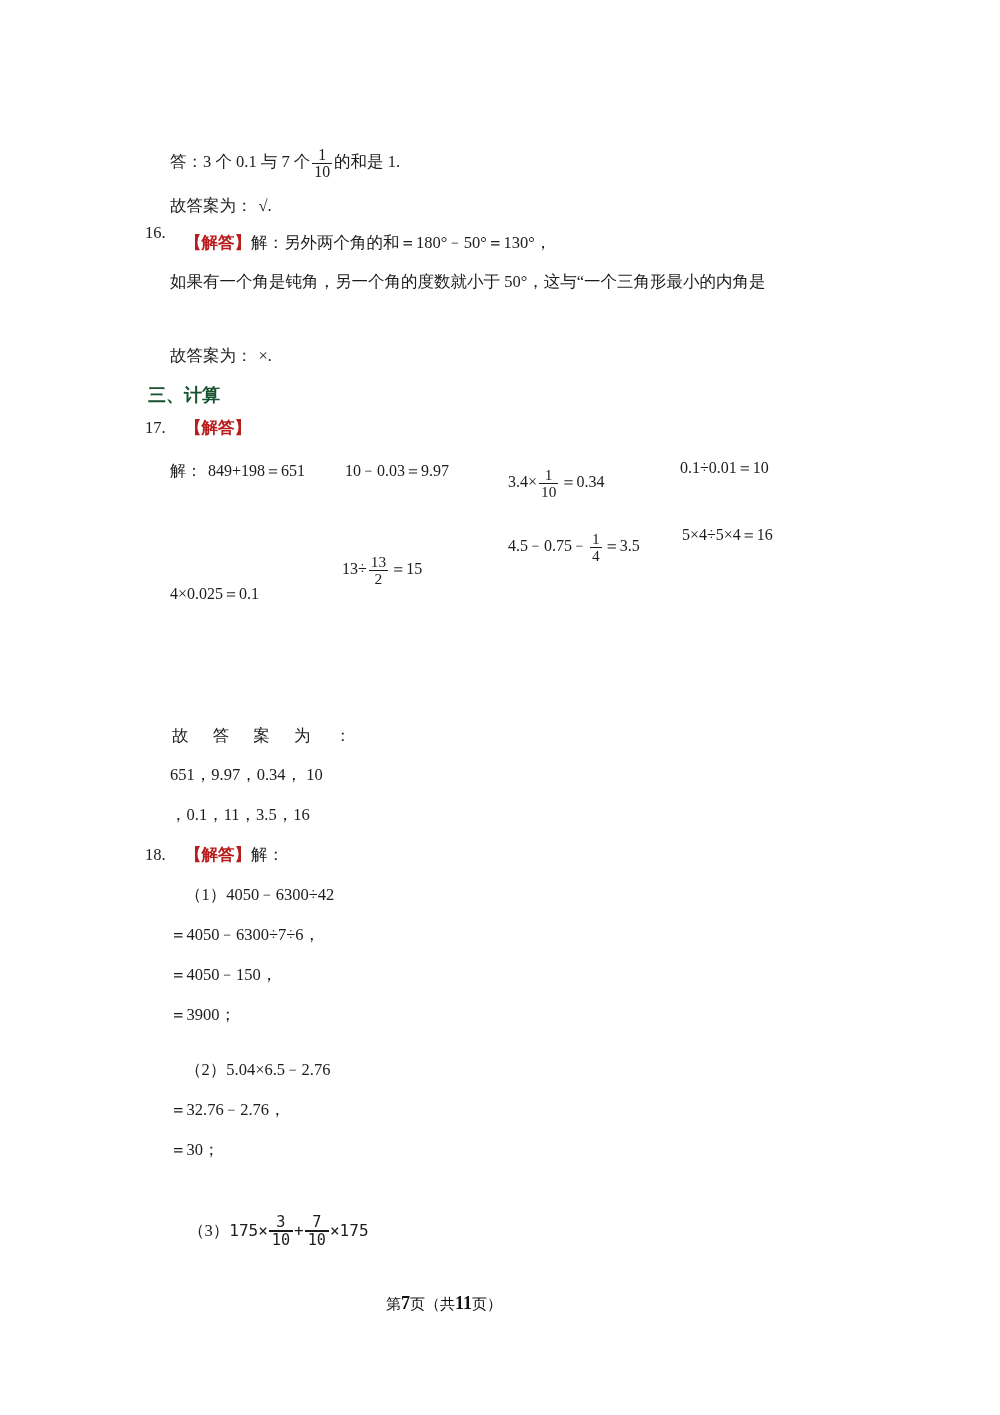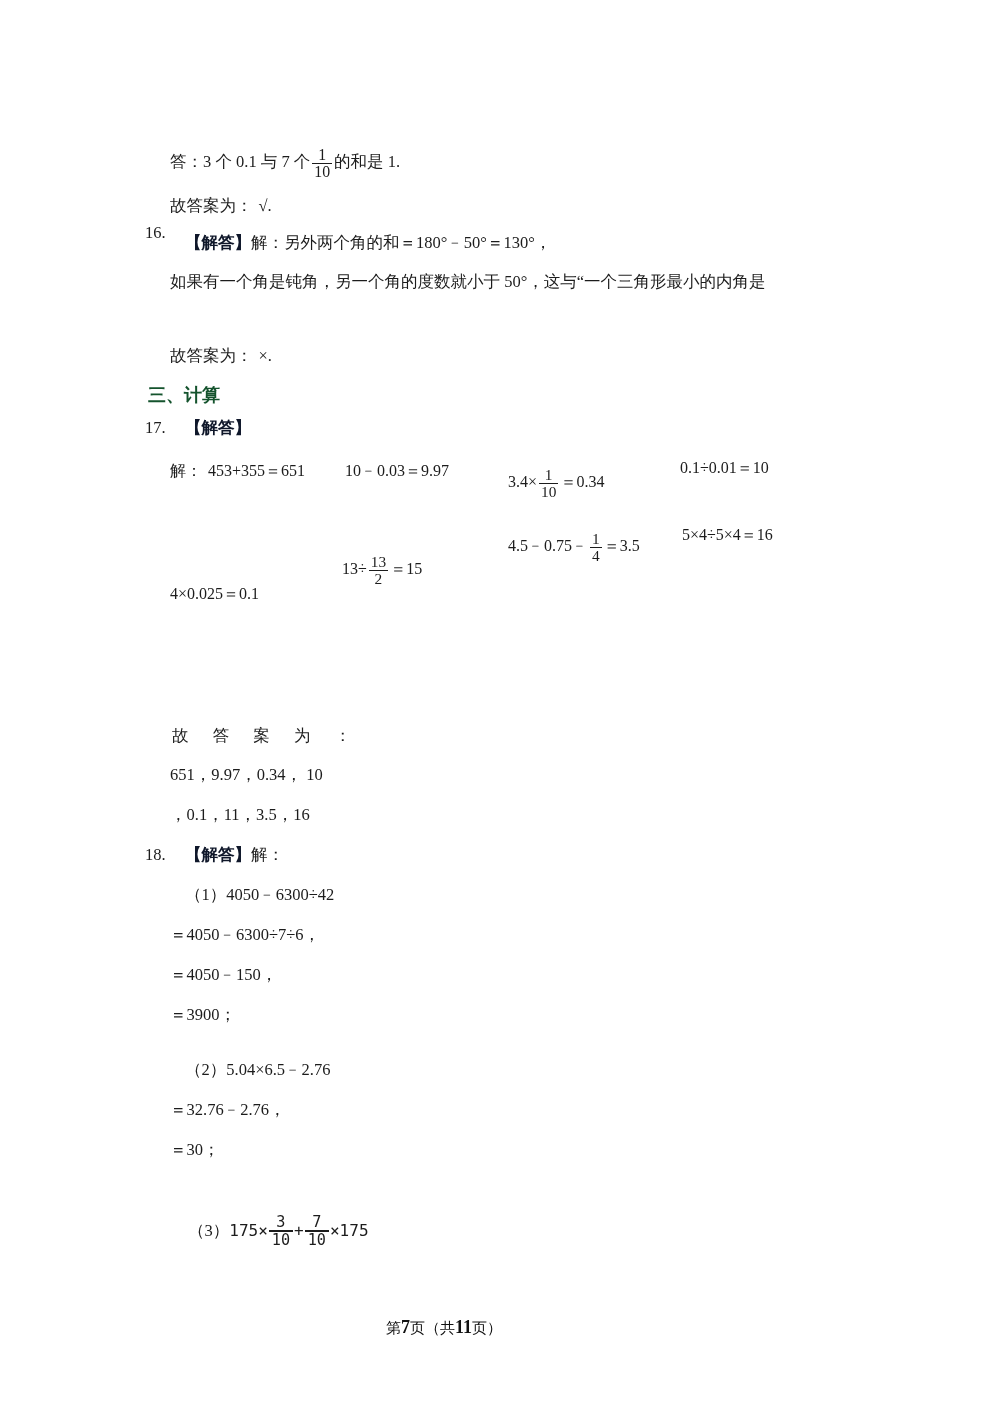--- a/index.html
+++ b/index.html
@@ -30,21 +30,21 @@
     white-space: nowrap;
     color: #1c1c1c;
   }
   .qnum {
     position: absolute;
     font-size: 16.5px;
     color: #1c1c1c;
     white-space: nowrap;
   }
   .tag-jieda {
-    color: #0f172a;
+    color: #b91c1c;
     font-weight: 600;
     letter-spacing: 0px;
   }
   .sec-head {
     position: absolute;
     font-size: 18px;
     font-weight: bold;
     color: #14532d;
     white-space: nowrap;
     font-family: "Liberation Serif", "DejaVu Serif", serif;
@@ -110,21 +110,20 @@
   }
   
   .footer {
     position: absolute;
     left: 0;
     width: 888px;
     text-align: center;
     font-size: 15px;
     color: #111;
     white-space: nowrap;
-    margin-top: 24px;
   }
   .footer b {
     font-size: 18px;
     font-weight: bold;
   }
 </style>
 </head>
 <body>
 
 <div class="page">
@@ -147,21 +146,21 @@
   </div>
 
   <div class="sec-head" style="left:148px; top:383px;">三、计算</div>
 
   <div class="qnum" style="left:145px; top:418px;">17.</div>
   <div class="line" style="left:185px; top:418px;">
     <span class="tag-jieda">【解答】</span>
   </div>
 
   <div class="calc" style="left:170px; top:461px;">解：</div>
-  <div class="calc" style="left:208px; top:461px;">453+355＝651</div>
+  <div class="calc" style="left:208px; top:461px;">849+198＝651</div>
   <div class="calc" style="left:345px; top:461px;">10﹣0.03＝9.97</div>
 
   <div class="calc" style="left:508px; top:466px;">
     <span>3.4×</span><span class="frac"><span class="num">1</span><span class="den">10</span></span><span>＝0.34</span>
   </div>
 
   <div class="calc" style="left:680px; top:458px;">0.1÷0.01＝10</div>
 
   <div class="calc" style="left:508px; top:530px;">
     <span>4.5﹣0.75﹣</span><span class="frac"><span class="num">1</span><span class="den">4</span></span><span>＝3.5</span>

